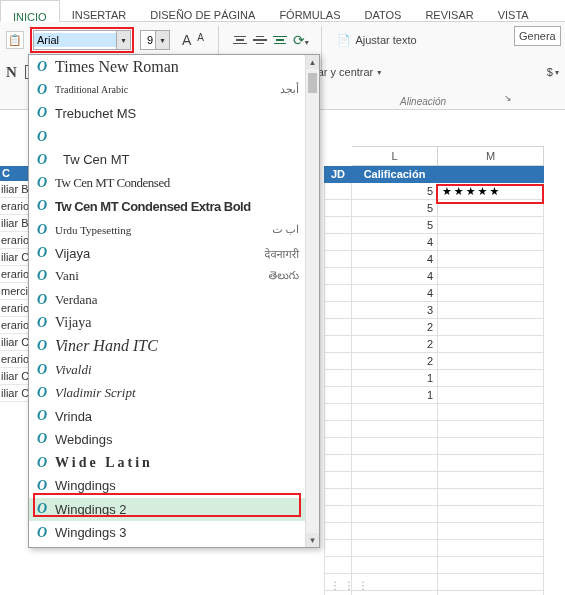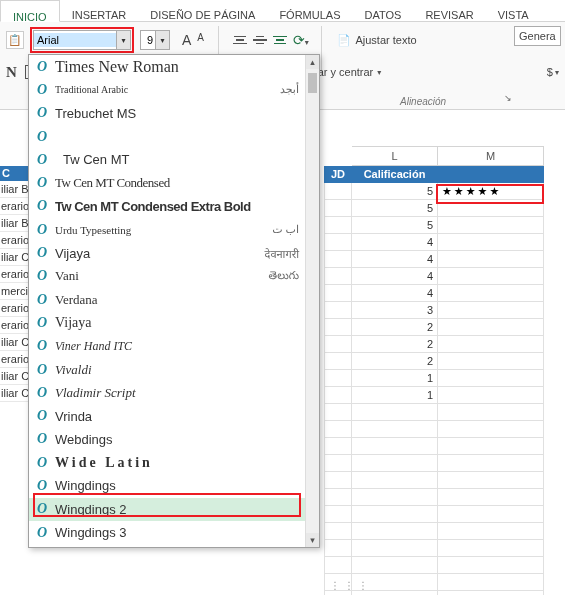--- a/index.html
+++ b/index.html
@@ -204,21 +204,21 @@
   .ff-treb { font-family:"Trebuchet MS",sans-serif;}
   .ff-tunga { font-family: sans-serif; font-size:10px;}
   .ff-twcen { font-family: sans-serif; margin-left: 8px;}
   .ff-twcenc { font-family: Liberation Serif, serif; letter-spacing:-0.5px;}
   .ff-twcenb { font-family: sans-serif; font-weight:bold; letter-spacing:-0.5px;}
   .ff-urdu { font-family: serif; font-size:11px;}
   .ff-utsaah { font-family: sans-serif;}
   .ff-vani { font-family: serif;}
   .ff-verdana { font-family: Liberation Serif, serif;}
   .ff-vijaya { font-family: cursive; font-size:14px;}
-  .ff-viner { font-family: cursive; font-style:italic; font-size:12px;}
+  .ff-viner { font-family: cursive; font-style:italic; font-size:16px;}
   .ff-vivaldi { font-family: cursive; font-style:italic;}
   .ff-vlad { font-family: cursive; font-style:italic;}
   .ff-vrinda { font-family: sans-serif;}
   .ff-webdings { font-family: sans-serif;}
   .ff-wide { font-family: serif; font-weight:bold; letter-spacing:3px; font-size:14px;}
   .ff-wing { font-family: sans-serif;}
   
   .partial-col {
     position:absolute; left:0; top:56px; width:38px; font-size:11px; color:#333;
   }

